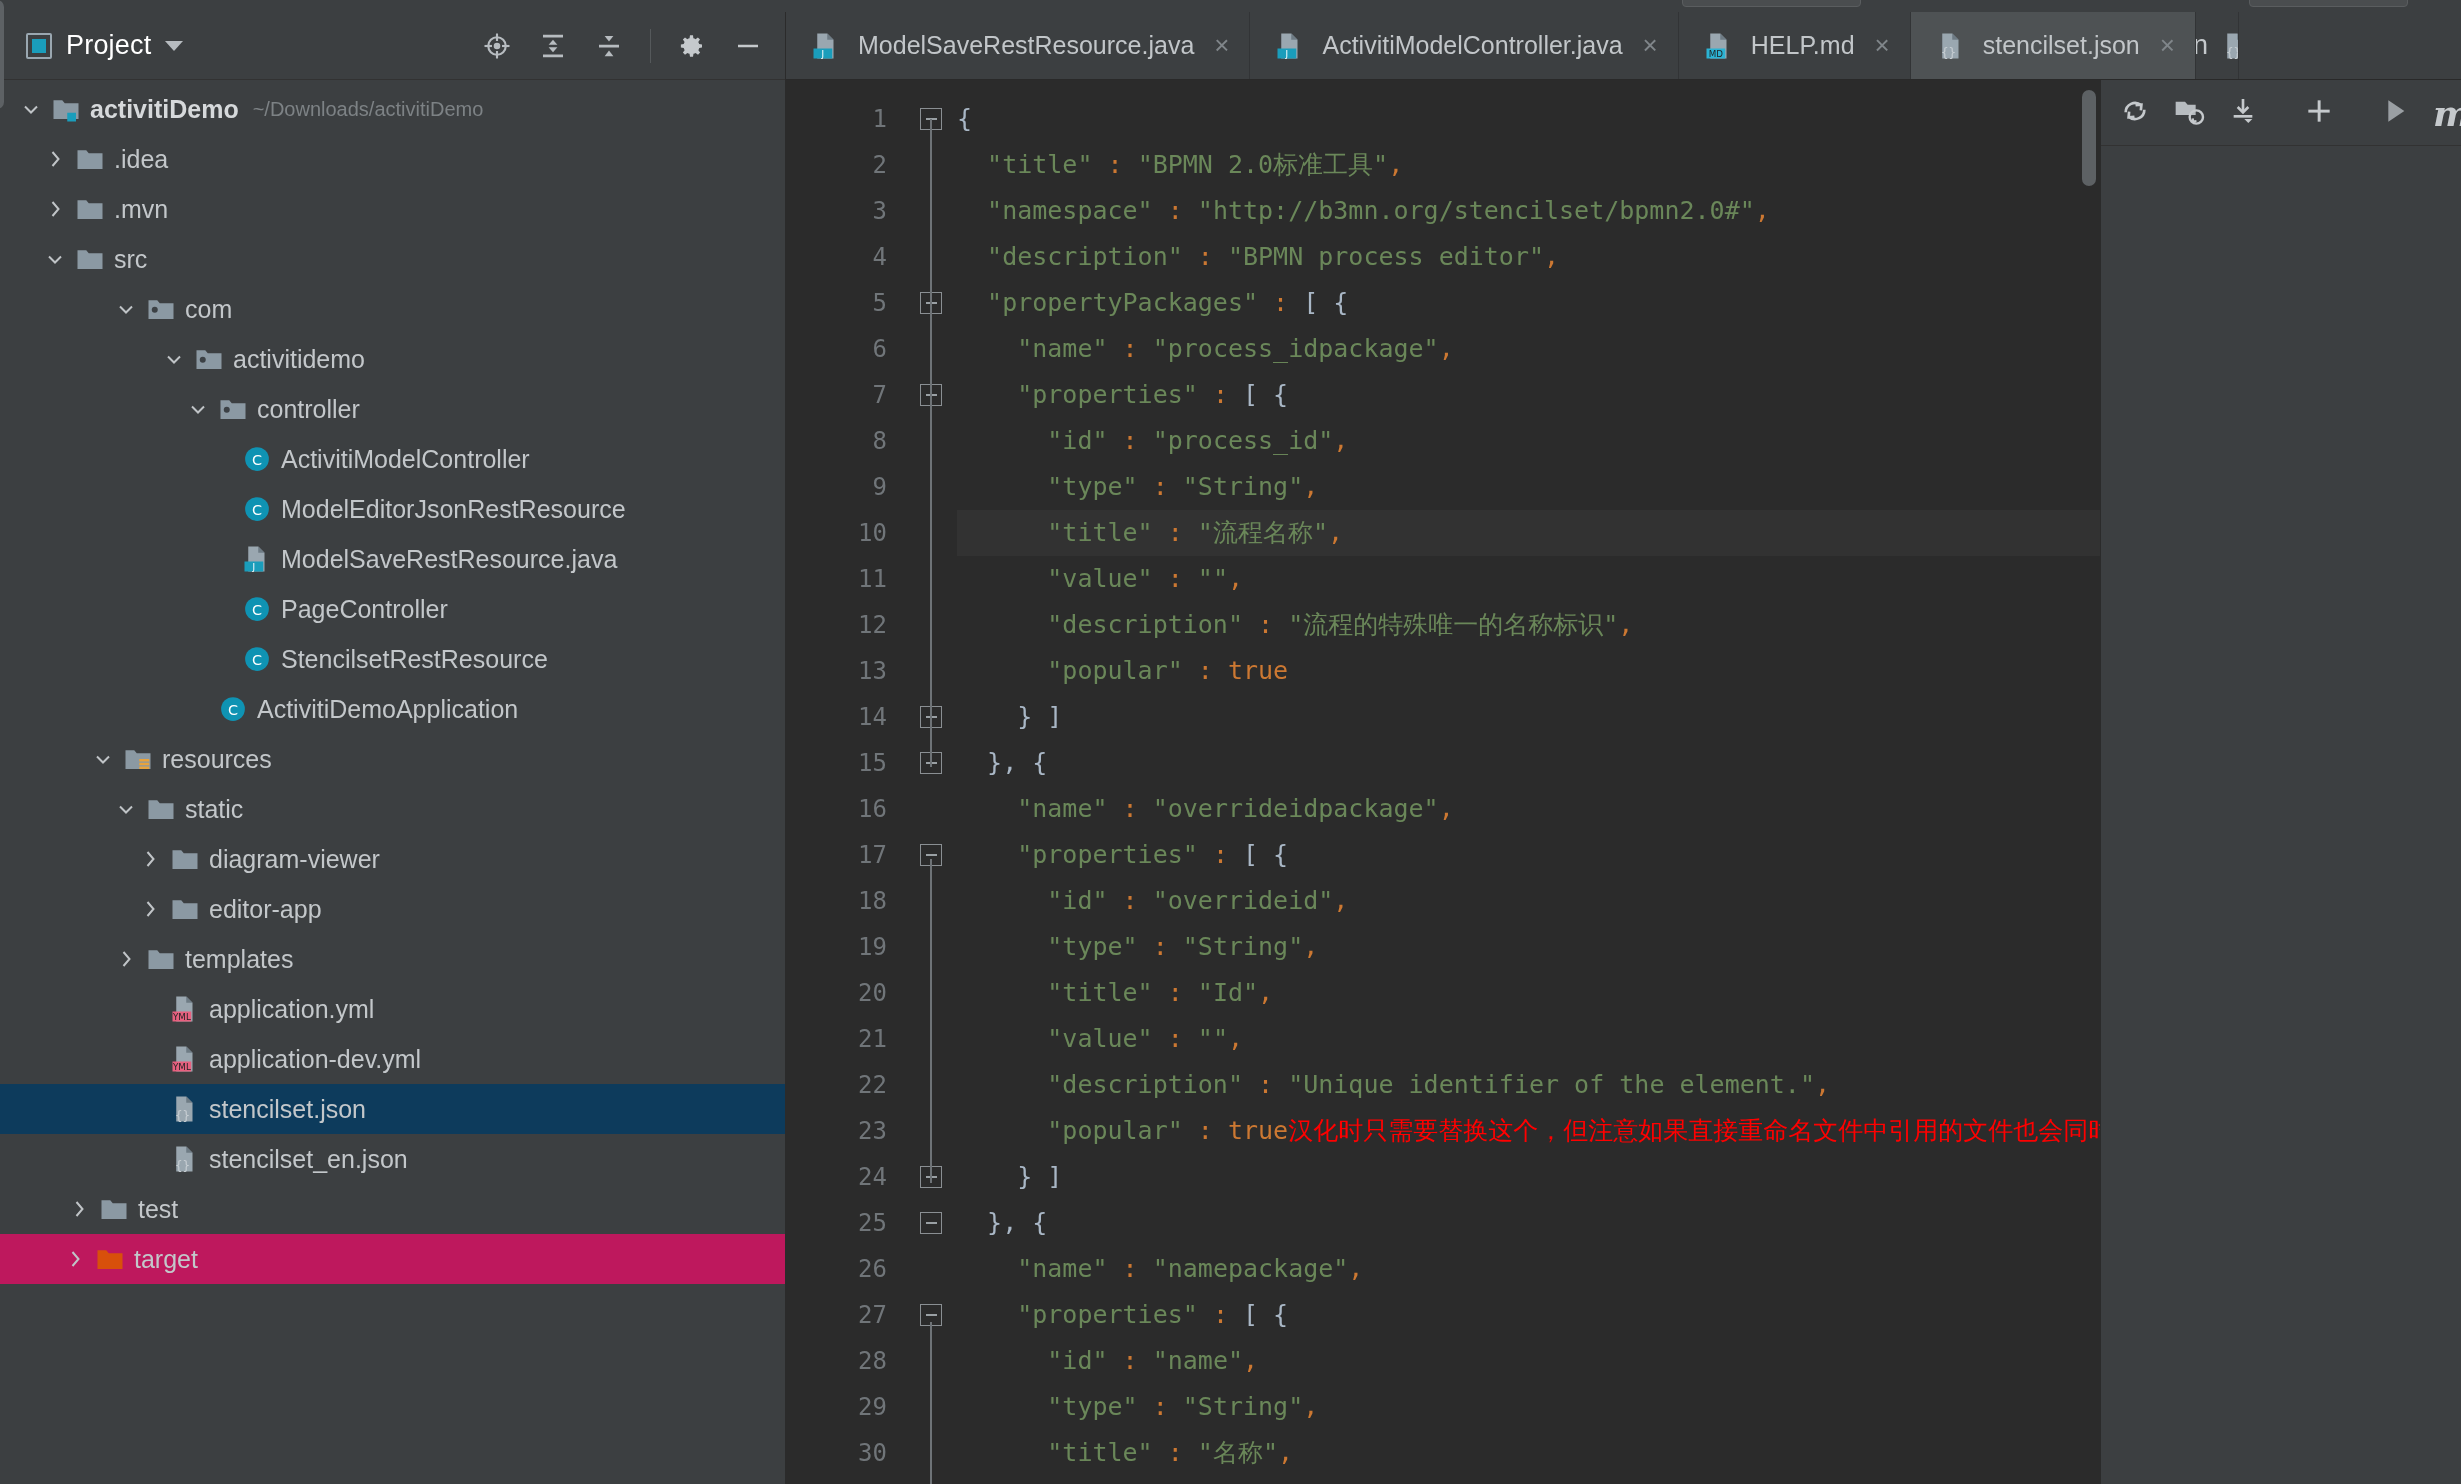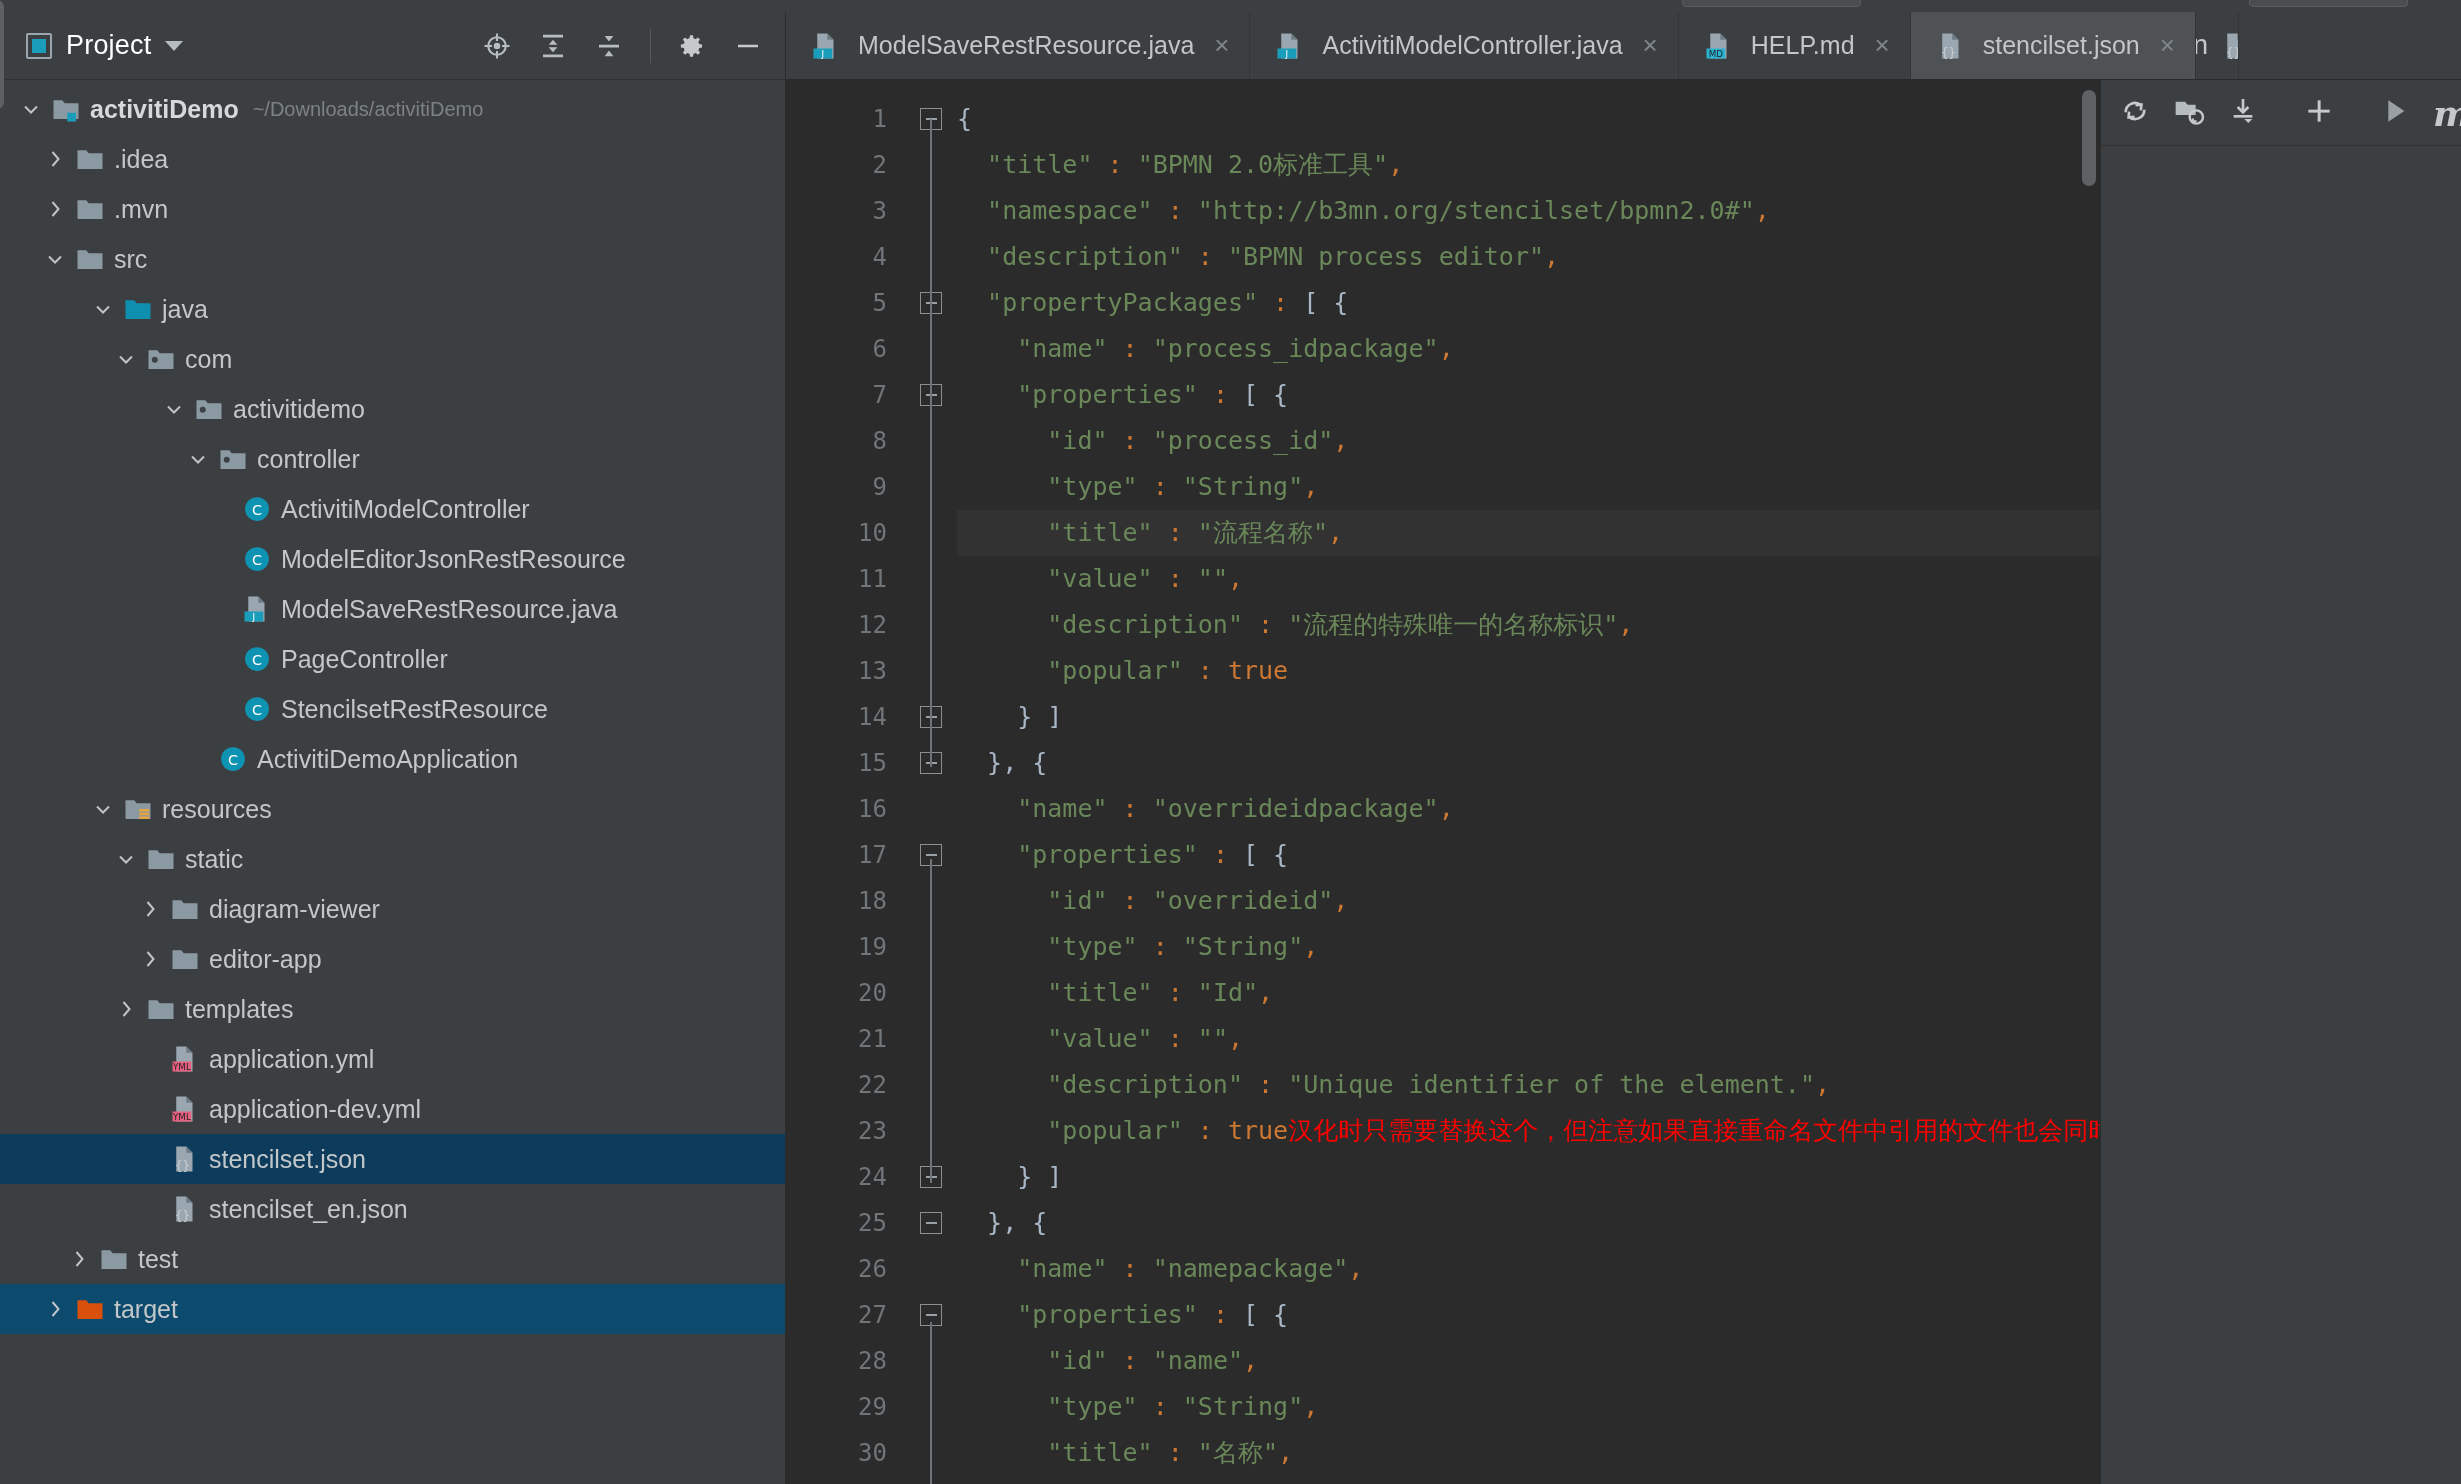--- a/index.html
+++ b/index.html
@@ -49,21 +49,21 @@
 
   .tree {
     flex: 1 1 auto; overflow: hidden; padding-top: 4px;
     font-size: 25px; color: #c3c7ca;
   }
   .row {
     height: 50px; display: flex; align-items: center; white-space: nowrap;
     padding-right: 10px;
   }
   .row.sel { background: #0d3b5c; }
-  .row.hl  { background: #0c4a6e; }
+  .row.hl  { background: #be185d; padding-left: 20px; }
   .arrow { width: 34px; flex: 0 0 34px; display: flex; align-items: center; justify-content: center; }
   .arrow svg { display: block; }
   .ico { width: 36px; flex: 0 0 36px; display: flex; align-items: center; justify-content: center; position: relative; }
   .lbl { margin-left: 6px; }
   .lbl.bold { font-weight: bold; color: #d6d9db; }
   .sub { color: #7d8285; margin-left: 14px; font-size: 20px; }
 
   
   .editor { flex: 1 1 auto; display: flex; flex-direction: column; min-width: 0; background: #2b2b2b; }
   .tabbar {
@@ -244,34 +244,20 @@
             <svg width="24" height="24" viewBox="0 0 24 24" fill="none" stroke="#c0c4c7" stroke-width="2">
               <polyline points="6,9.5 12,15.5 18,9.5"></polyline>
             </svg>
           </span>
           <span class="ico">
             <svg width="30" height="30" viewBox="0 0 24 24">
               <path d="M2 5h7l2 2.4h11V20H2z" fill="#8b99a3"></path>
             </svg>
           </span>
           <span class="lbl">src</span>
-        </div>
-        <div class="row">
-          <span style="display:inline-block;width:86px;flex:0 0 86px"></span>
-          <span class="arrow">
-            <svg width="24" height="24" viewBox="0 0 24 24" fill="none" stroke="#c0c4c7" stroke-width="2">
-              <polyline points="6,9.5 12,15.5 18,9.5"></polyline>
-            </svg>
-          </span>
-          <span class="ico">
-            <svg width="30" height="30" viewBox="0 0 24 24">
-              <path d="M2 5h7l2 2.4h11V20H2z" fill="#0f8faf"></path>
-            </svg>
-          </span>
-          <span class="lbl">java</span>
         </div>
         <div class="row">
           <span style="display:inline-block;width:109px;flex:0 0 109px"></span>
           <span class="arrow">
             <svg width="24" height="24" viewBox="0 0 24 24" fill="none" stroke="#c0c4c7" stroke-width="2">
               <polyline points="6,9.5 12,15.5 18,9.5"></polyline>
             </svg>
           </span>
           <span class="ico">
             <svg width="30" height="30" viewBox="0 0 24 24">

